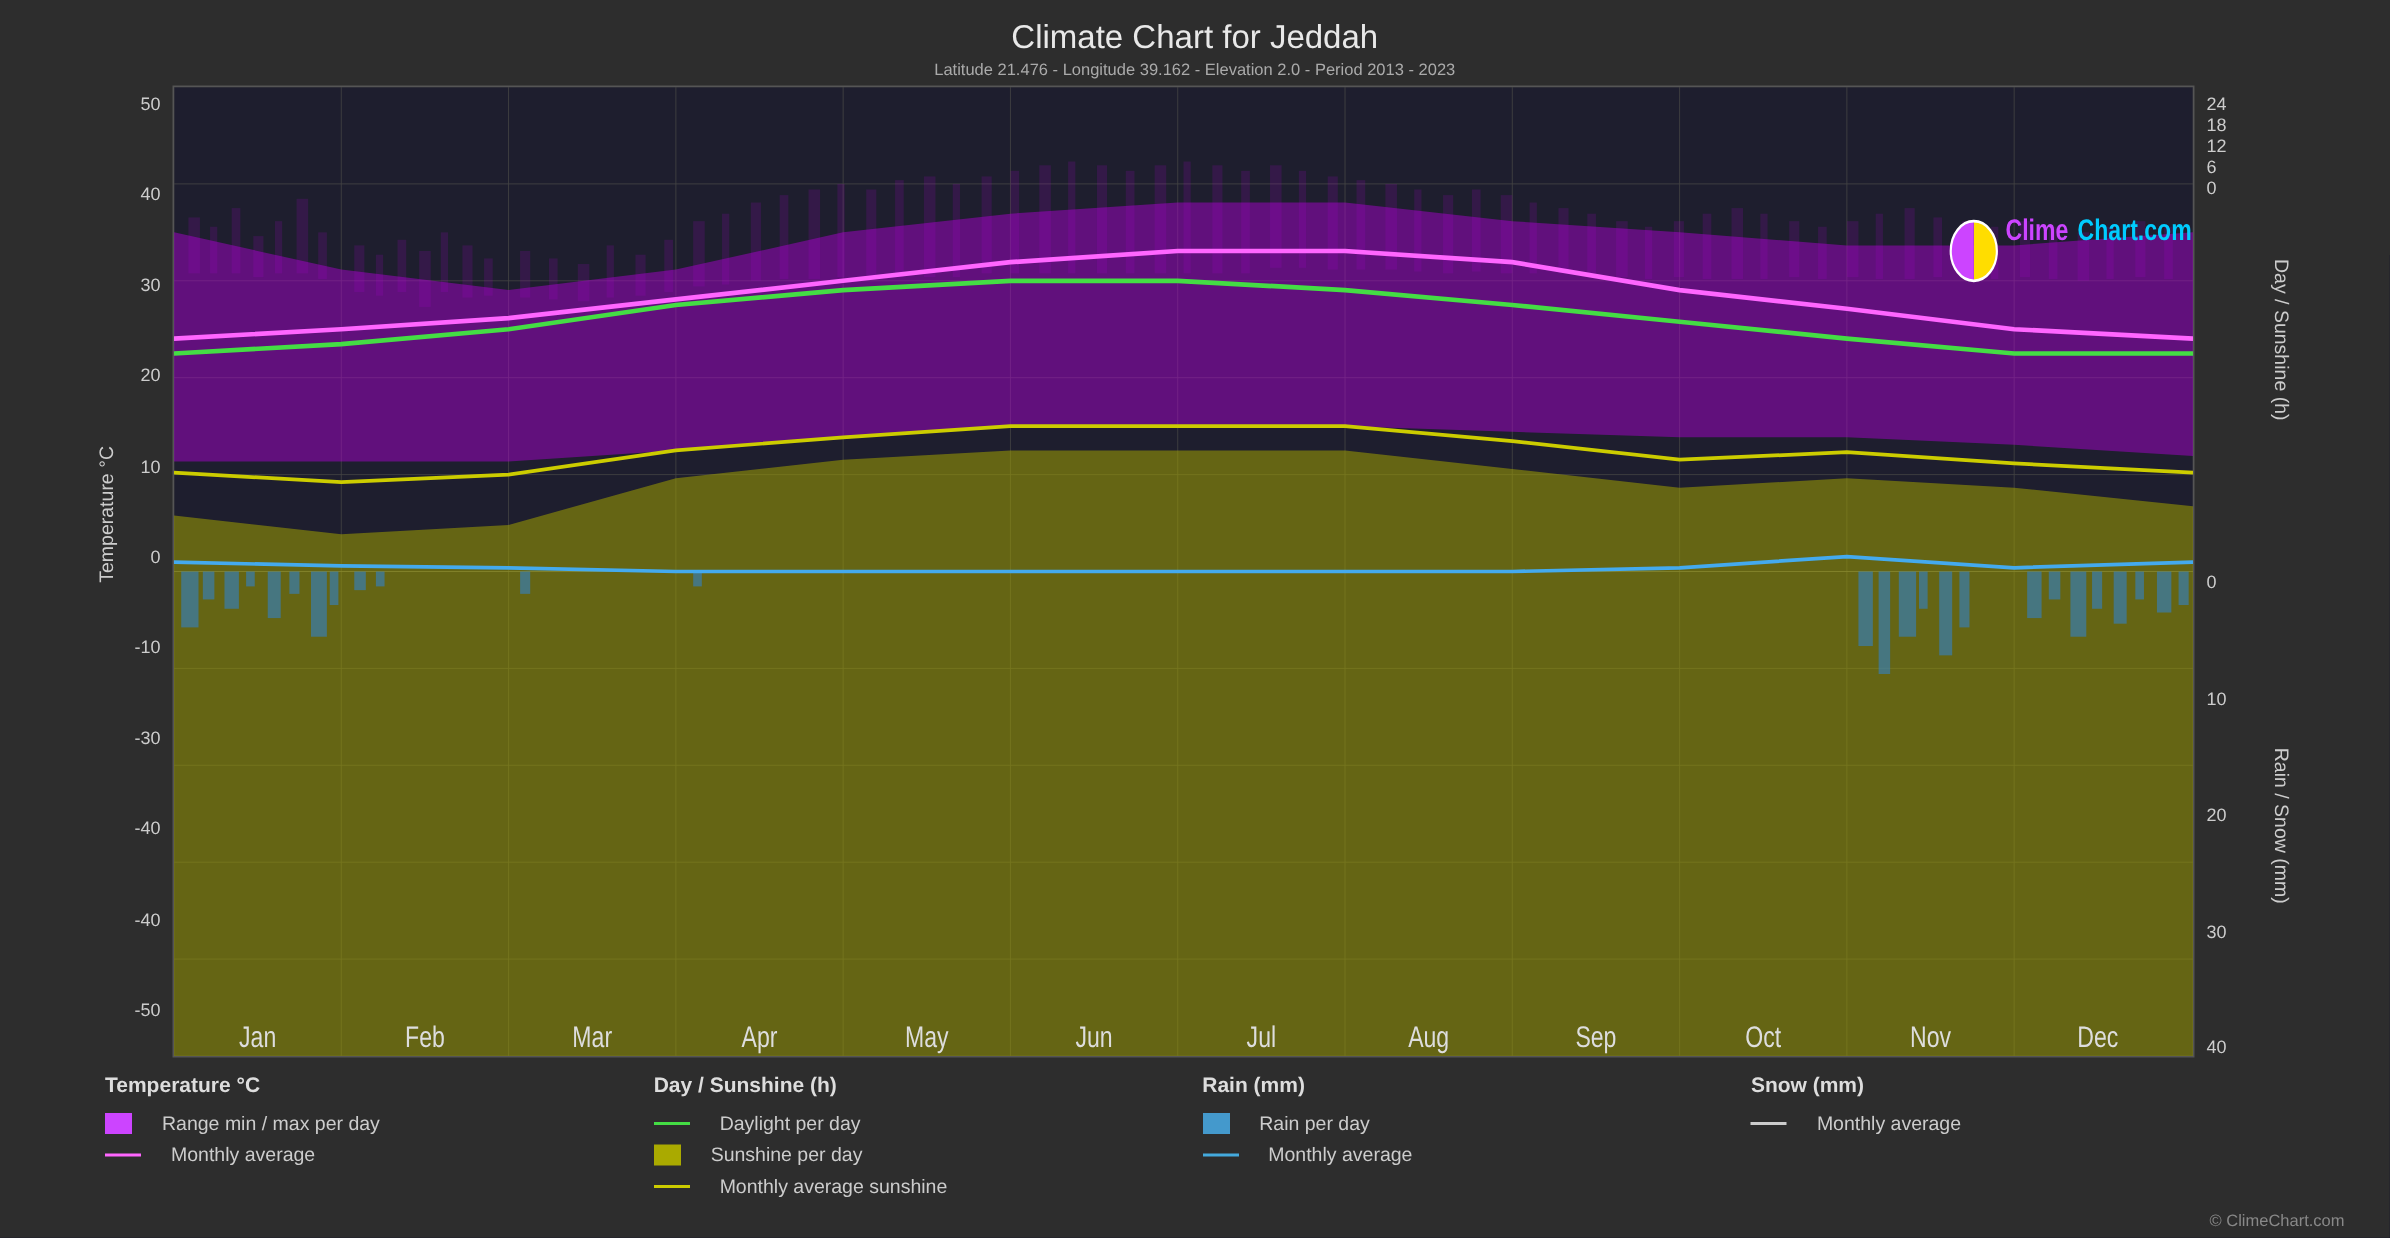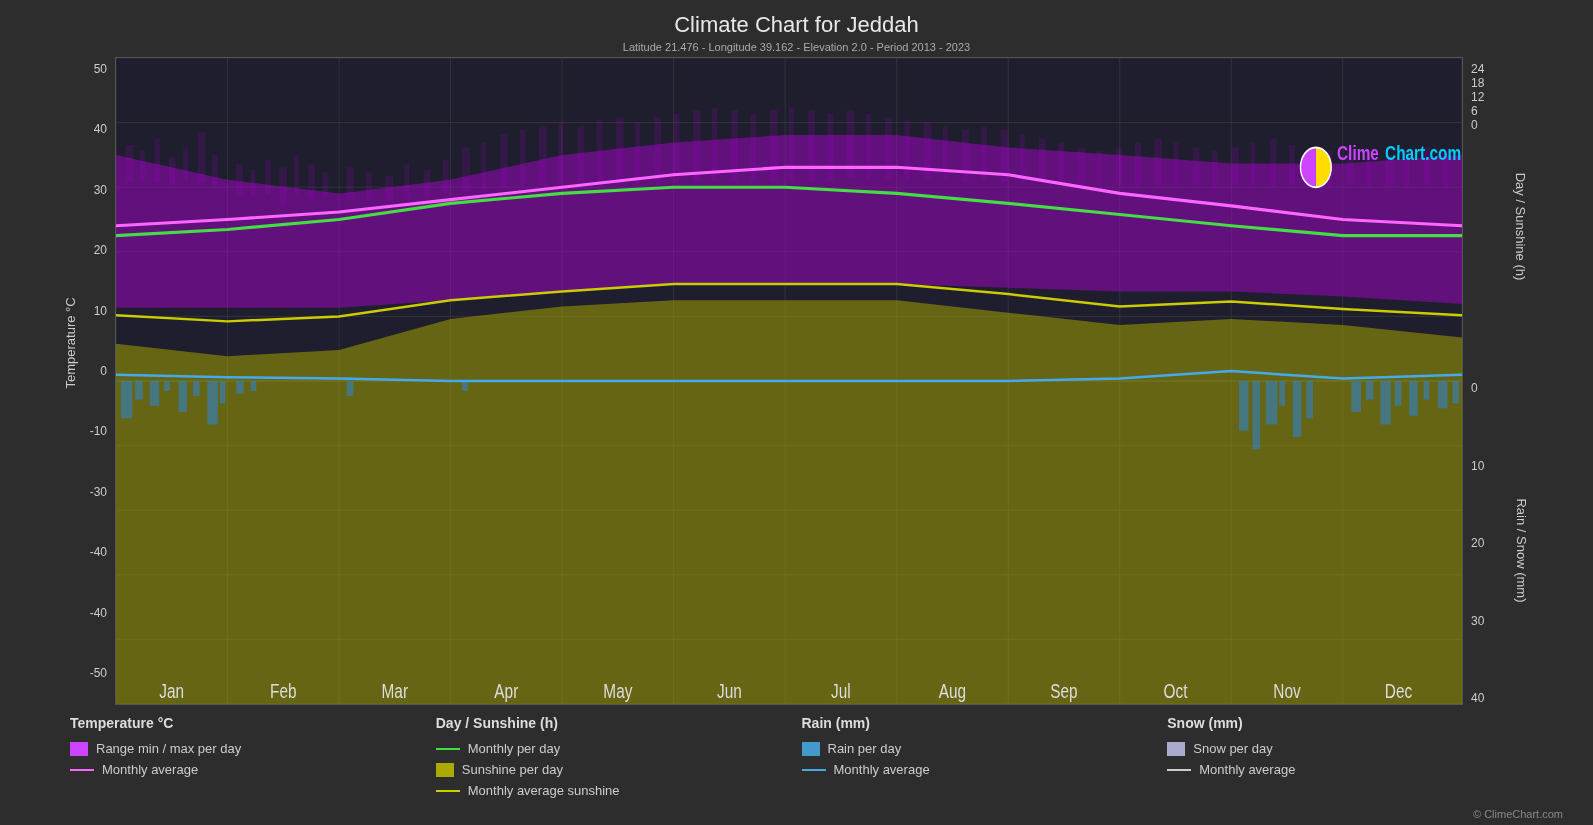--- a/index.html
+++ b/index.html
@@ -73,21 +73,21 @@
     }
     .legend-title {
       font-size: 14px;
       color: #ddd;
       font-weight: bold;
       margin-bottom: 4px;
     }
     .legend-item {
       display: flex;
       align-items: center;
-      gap: 8px;
+      gap: 20px;
       font-size: 13px;
       color: #ccc;
     }
     .legend-swatch {
       width: 18px;
       height: 14px;
       display: inline-block;
       flex-shrink: 0;
     }
     .legend-line {
@@ -364,21 +364,21 @@
       <div class="legend-item">
         <span class="legend-line" style="background:#ff66ff;"></span>
         <span>Monthly average</span>
       </div>
     </div>
 
     <div class="legend-column">
       <div class="legend-title">Day / Sunshine (h)</div>
       <div class="legend-item">
         <span class="legend-line" style="background:#44dd44;"></span>
-        <span>Monthly per day</span>
+        <span>Daylight per day</span>
       </div>
       <div class="legend-item">
         <span class="legend-swatch" style="background:#aaaa00;"></span>
         <span>Sunshine per day</span>
       </div>
       <div class="legend-item">
         <span class="legend-line" style="background:#cccc00;"></span>
         <span>Monthly average sunshine</span>
       </div>
     </div>
@@ -391,24 +391,20 @@
       </div>
       <div class="legend-item">
         <span class="legend-line" style="background:#44aadd;"></span>
         <span>Monthly average</span>
       </div>
     </div>
 
     <div class="legend-column">
       <div class="legend-title">Snow (mm)</div>
       <div class="legend-item">
-        <span class="legend-swatch" style="background:#aaaacc;"></span>
-        <span>Snow per day</span>
-      </div>
-      <div class="legend-item">
         <span class="legend-line" style="background:#cccccc;"></span>
         <span>Monthly average</span>
       </div>
     </div>
   </div>
 
   <div class="copyright">© ClimeChart.com</div>
 </div>
 
 </body></html>

